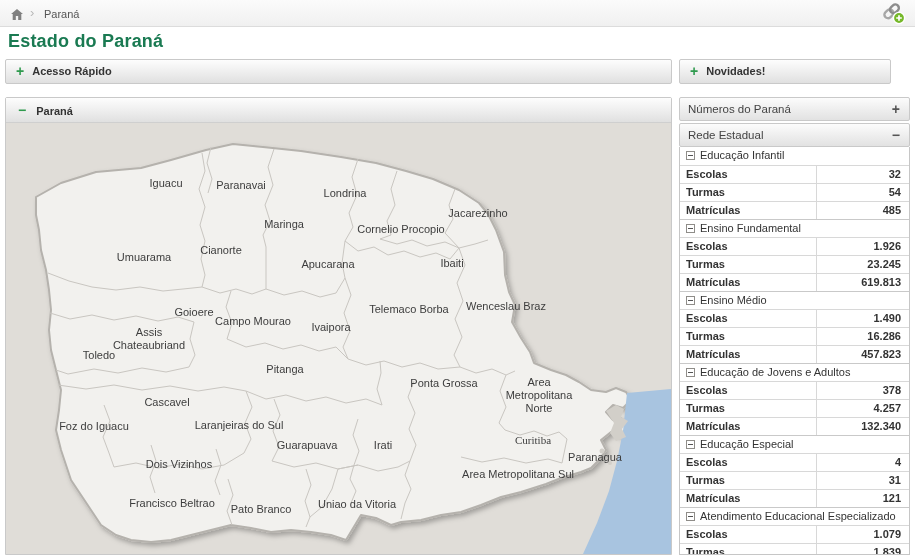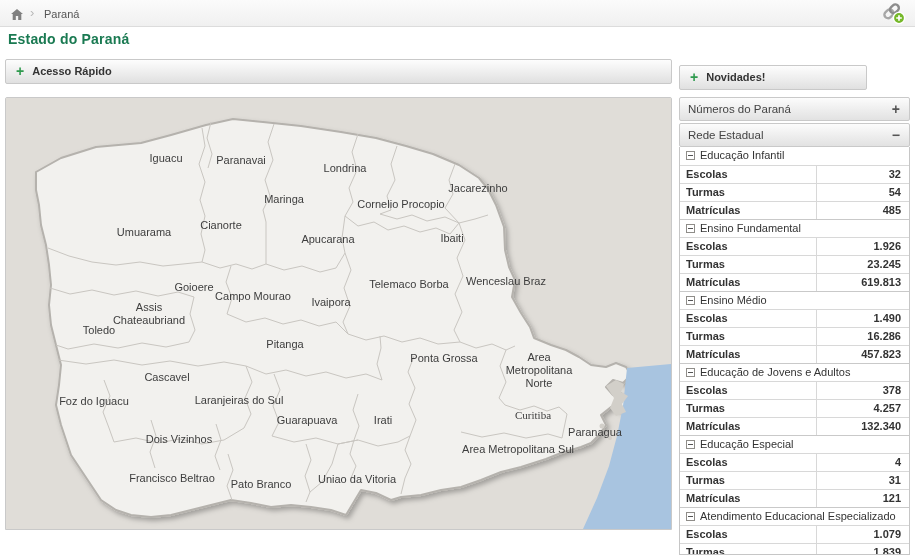--- a/index.html
+++ b/index.html
@@ -8,21 +8,21 @@
 
   
   .crumb-bar { position:absolute; top:0; left:0; width:915px; height:27px;
     background:linear-gradient(#fbfbfb,#f0f0f0); border-bottom:1px solid #dcdcdc; }
   .home-link { position:absolute; left:10px; top:7px; width:14px; height:13px; cursor:pointer; }
   .crumb-sep { position:absolute; left:30px; top:5px; color:#b9b9b9; font-size:13px; }
   .crumb-current { position:absolute; left:44px; top:8px; font-size:11px; color:#555; }
   .link-tool { position:absolute; right:8px; top:2px; width:26px; height:24px; cursor:pointer; }
 
   
-  .page-title { position:absolute; top:31px; left:8px; font-size:14px; font-weight:bold;
+  .page-title { position:absolute; top:31px; left:8px; font-size:18px; font-weight:bold;
     color:#1a7a52; letter-spacing:0.2px; }
 
   
   .bar { position:absolute; height:25px; border:1px solid #c9c9c9; border-radius:2px;
     background:linear-gradient(#fdfdfd, #ececec 60%, #e0e0e0);
     line-height:23px; font-size:11px; font-weight:bold; color:#333; cursor:pointer; }
   .bar .ind { color:#2f9a4e; font-size:14px; font-weight:bold; margin:0 8px 0 10px;
     vertical-align:-1px; display:inline-block; }
 
   
@@ -80,25 +80,28 @@
       <path d="M18 13.2 v5.6 M15.2 16 h5.6" stroke="#fff" stroke-width="1.7"></path>
     </svg>
   </span>
 </div>
 
 <div class="page-title">Estado do Paraná</div>
 
 <div class="bar" style="top:59px; left:5px; width:667px;">
   <span class="ind">+</span><span>Acesso Rápido</span>
 </div>
-<div class="bar" style="top:65px; left:679px; width:188px;">
+<div class="bar" style="top:59px; left:679px; width:212px;">
   <span class="ind">+</span><span>Novidades!</span>
 </div>
 
 <div class="panel">
+  <div class="panel-header">
+    <span class="ind">−</span><span>Paraná</span>
+  </div>
   <div class="map-area">
     <svg width="665" height="431" viewBox="0 0 665 431">
       <defs>
         <filter id="ds" x="-10%" y="-10%" width="130%" height="130%">
           <feDropShadow dx="2.5" dy="3" stdDeviation="2.5" flood-color="#000" flood-opacity="0.28"></feDropShadow>
         </filter>
       </defs>
 
       <polygon filter="url(#ds)" fill="#f2f1ee" stroke="#b5b2ad" stroke-width="2" stroke-linejoin="round" points="30,74 55,60 90,49 135,45 165,37 200,27 227,21 257,24 295,28 335,34 370,40 400,48 427,56
         453,67 473,80 482,91 490,107 498,129 499,152 503,169 509,182 506,199 515,215 524,229 528,240

